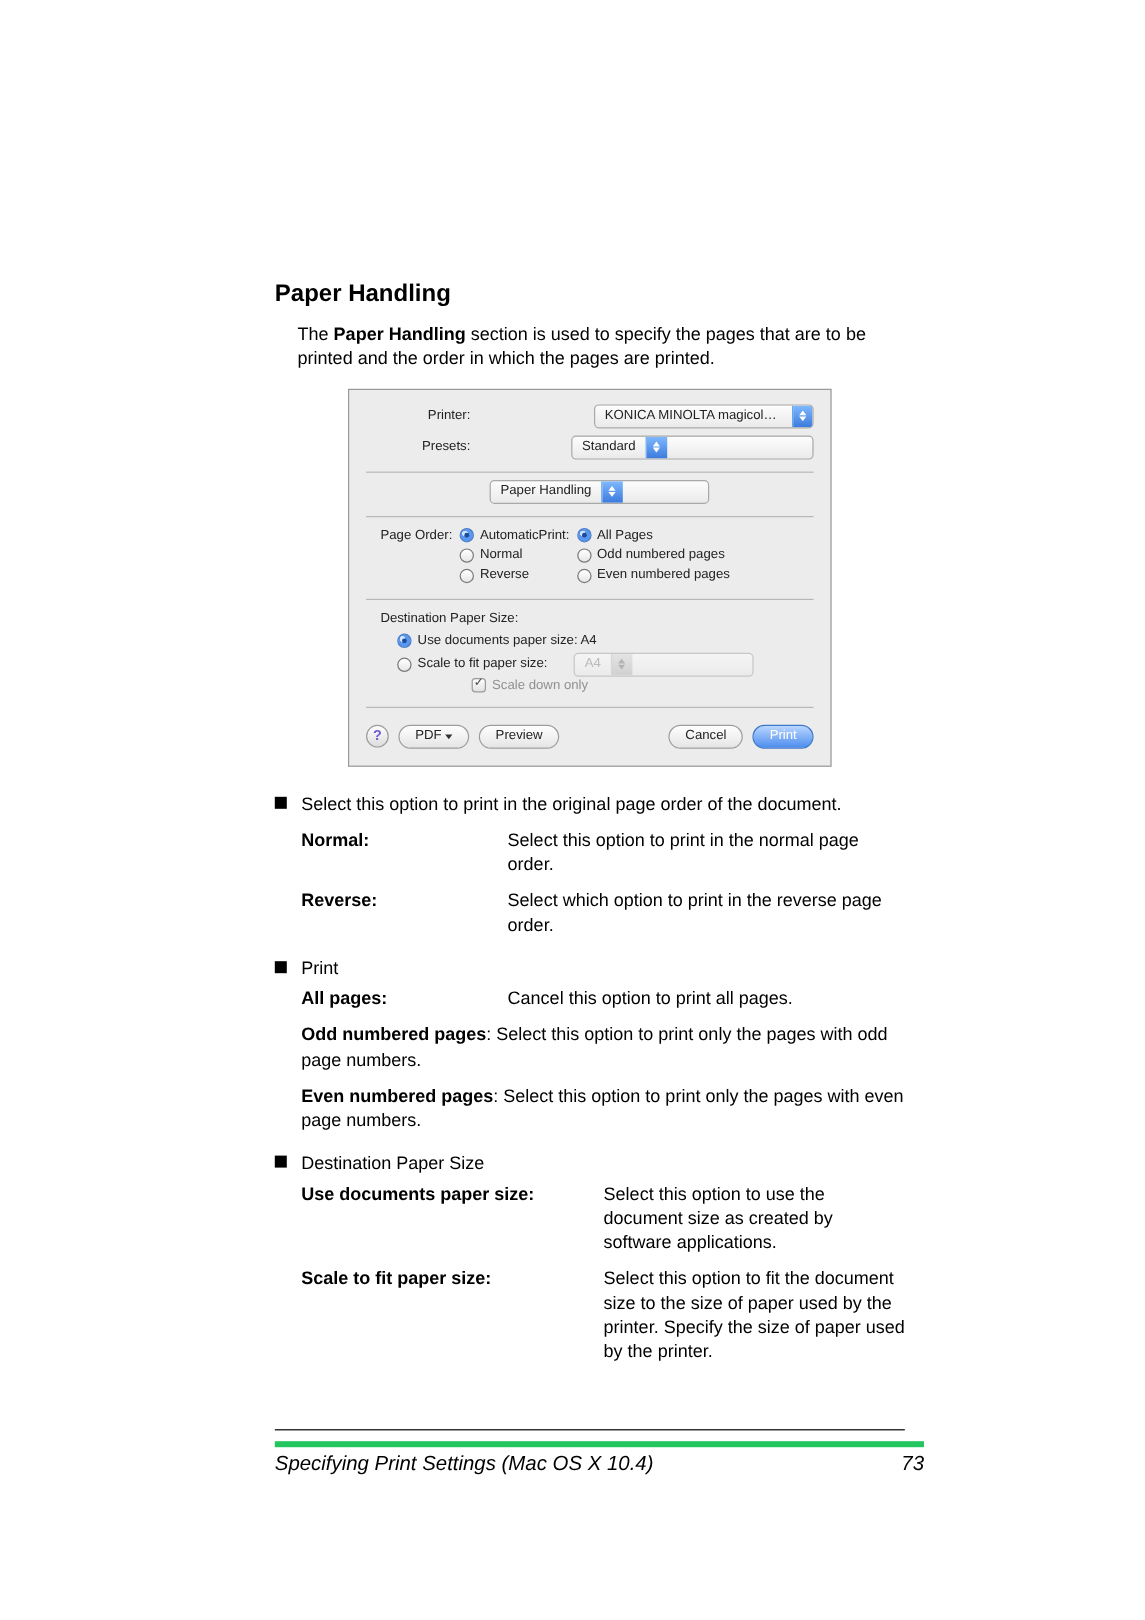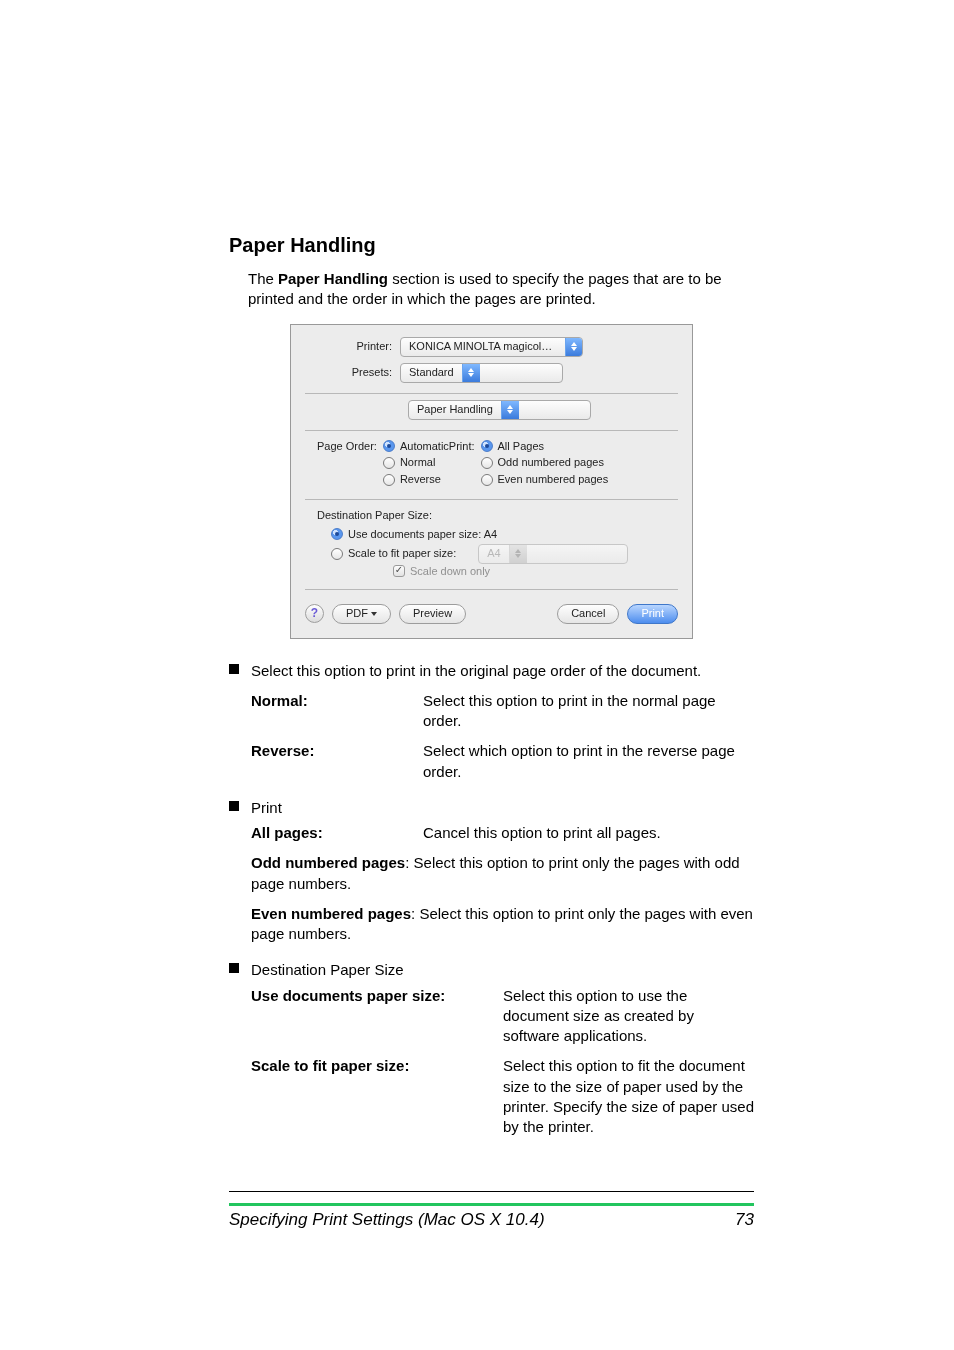--- a/index.html
+++ b/index.html
@@ -36,20 +36,21 @@
     background: #ececec;
     font-family: "Lucida Grande", "Helvetica Neue", Arial, sans-serif;
     font-size: 11px;
     color: #222;
     padding: 12px 14px 14px 14px;
   }
   .dlg-row {
     display: flex;
     align-items: center;
     margin-bottom: 6px;
+    justify-content: space-between;
   }
   .dlg-label {
     width: 95px;
     text-align: right;
     padding-right: 8px;
   }
   .mac-select {
     display: inline-flex;
     align-items: center;
     background: linear-gradient(#fdfdfd,#eaeaea);
@@ -81,21 +82,21 @@
   .tri-up, .tri-down {
     width: 0; height: 0;
     border-left: 3px solid transparent;
     border-right: 3px solid transparent;
   }
   .tri-up { border-bottom: 4px solid #fff; }
   .tri-down { border-top: 4px solid #fff; }
   .mac-select.disabled .tri-up { border-bottom-color:#888;}
   .mac-select.disabled .tri-down { border-top-color:#888;}
   .select-printer { width: 183px; }
-  .select-presets { width: 163px; }
+  .select-presets { width: 202px; }
   .select-pane { width: 183px; margin-left: 103px; }
   .hr {
     border: 0;
     border-top: 1px solid #b8b8b8;
     margin: 10px 0 6px 0;
   }
   .options-row {
     display: flex;
     margin: 8px 0 4px 12px;
   }
@@ -173,23 +174,23 @@
   .def-term { font-weight:bold; flex-shrink:0; }
   .def-term.w1 { width:172px; }
   .def-desc { flex:1; }
   .def-row2 { margin-bottom:10px; }
   .def-inline-term { font-weight:bold; }
   .def-row3 { display:flex; margin-bottom:10px; }
   .def-term.w2 { width:252px; }
 
   .footer {
     position:absolute;
-    left:229px; right:200px;
+    left:229px; right:184px;
     bottom:120px;
-    border-top:3px solid #22c55e;
+    border-top:5px solid #22c55e;
     padding-top:4px;
     display:flex;
     font-style:italic;
     font-size:17px;
     gap:45px;
   }
   .footer .pgnum { font-style:italic;text-align:right; }
   .footer-rule-line2{
     position:absolute;
     left:229px; right:200px;

